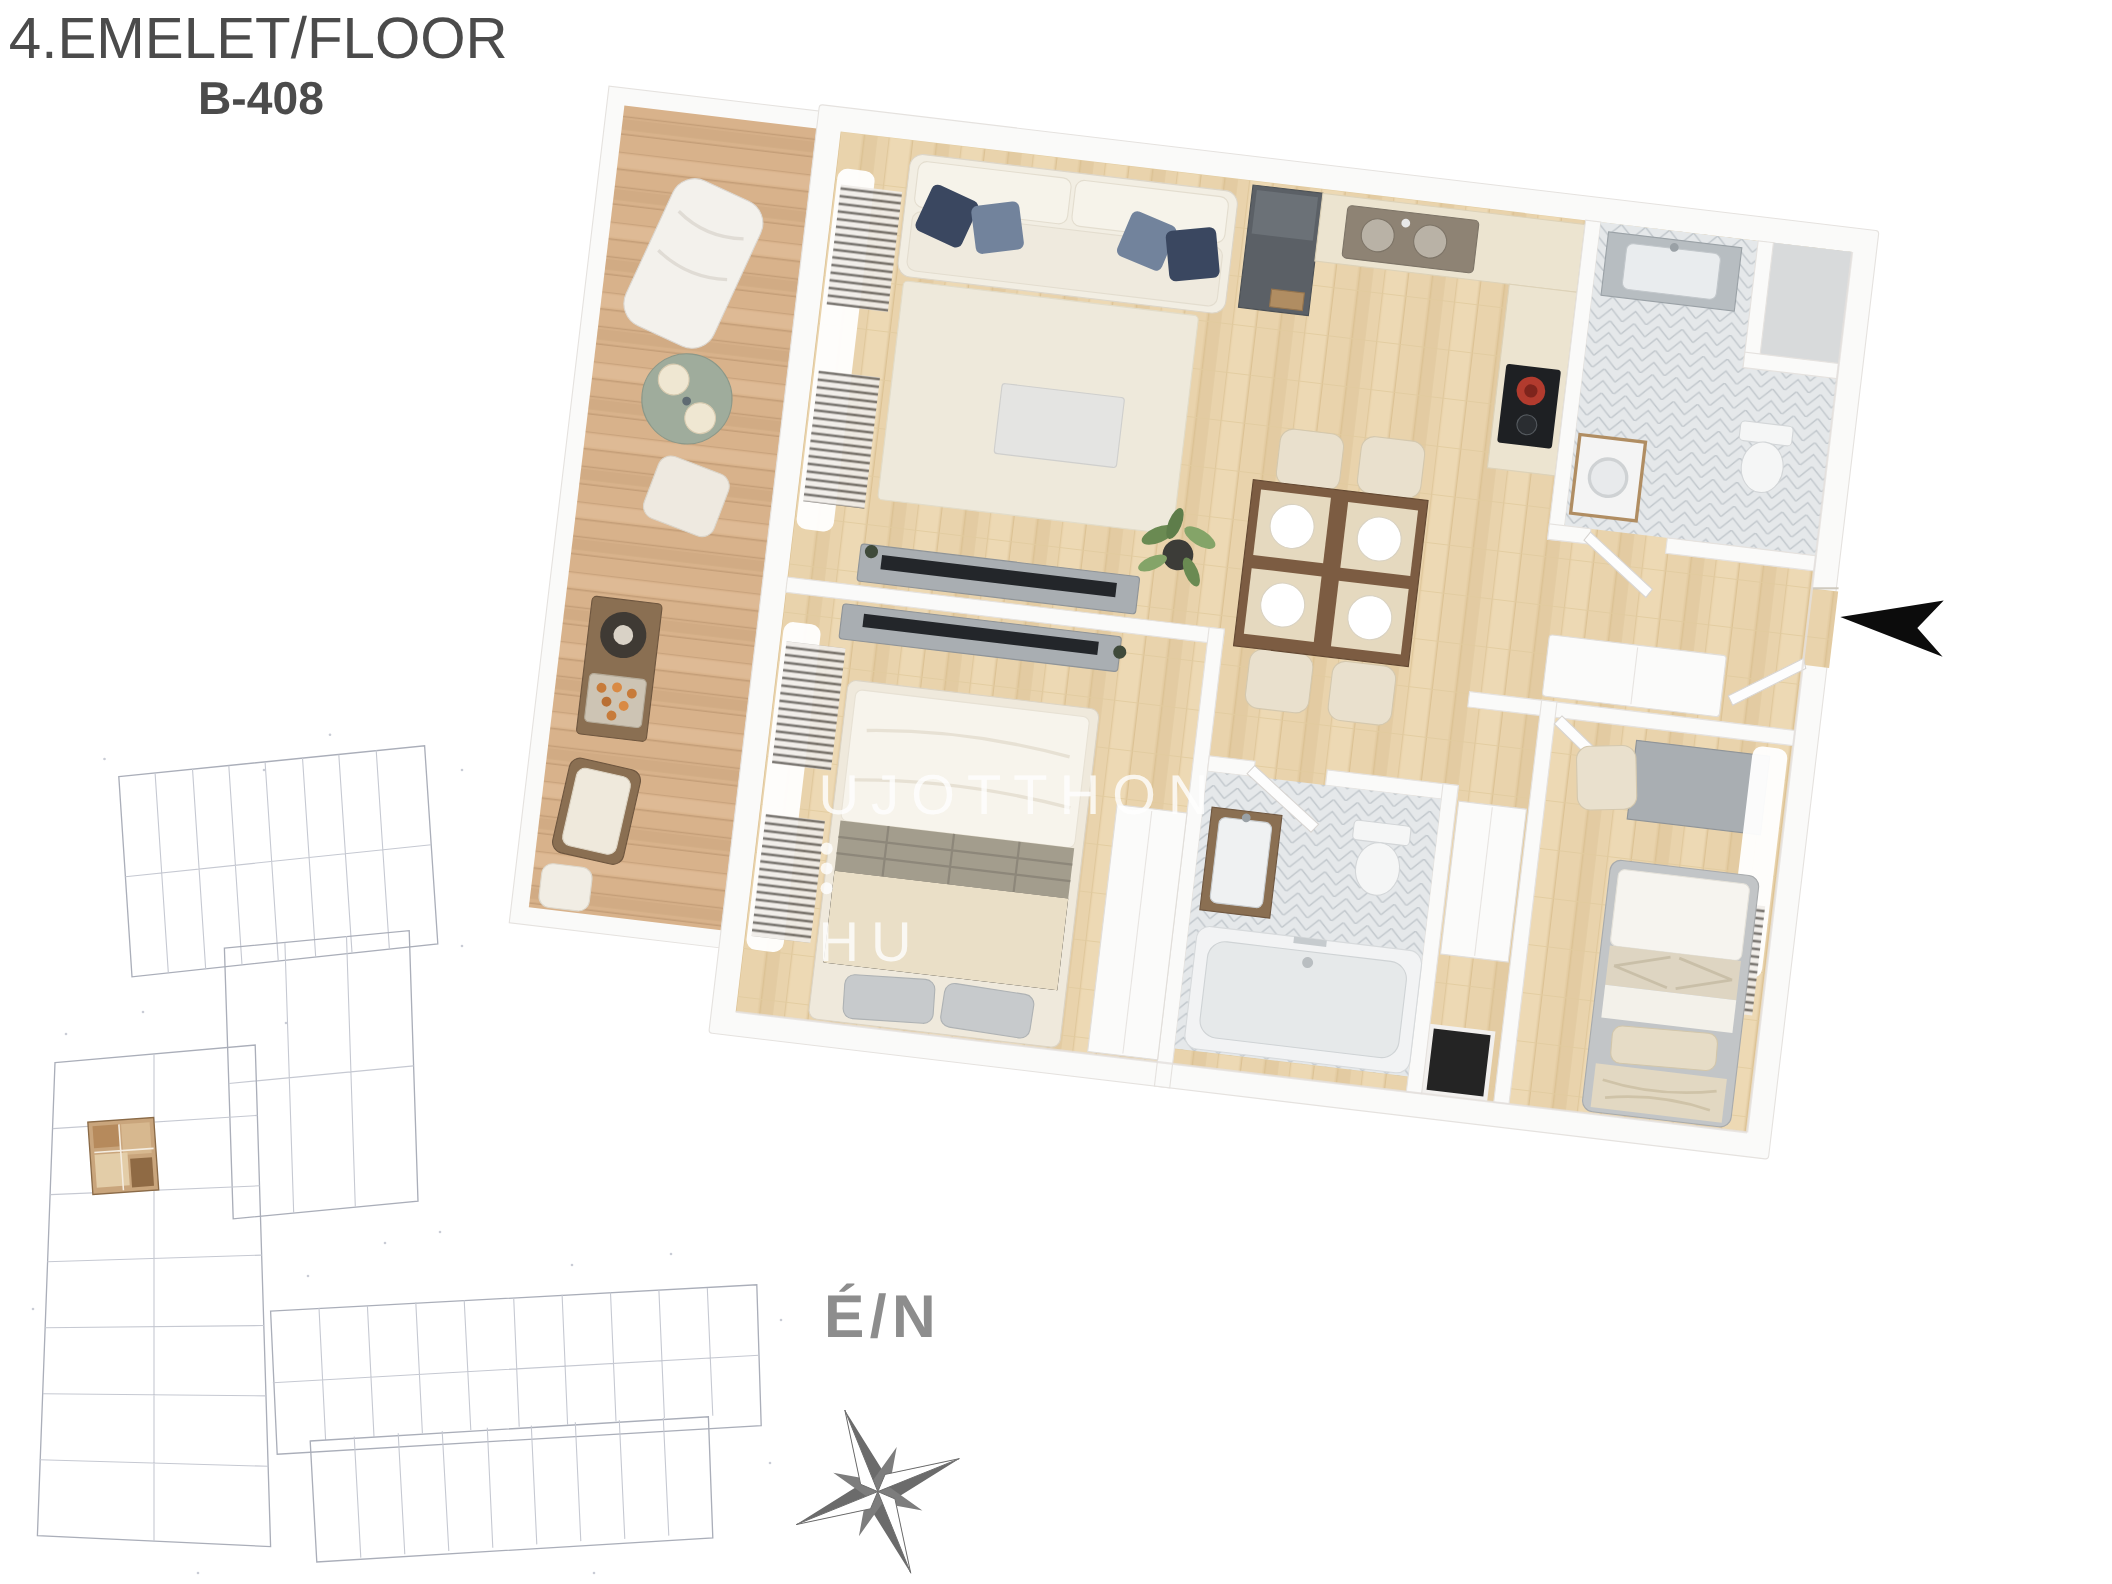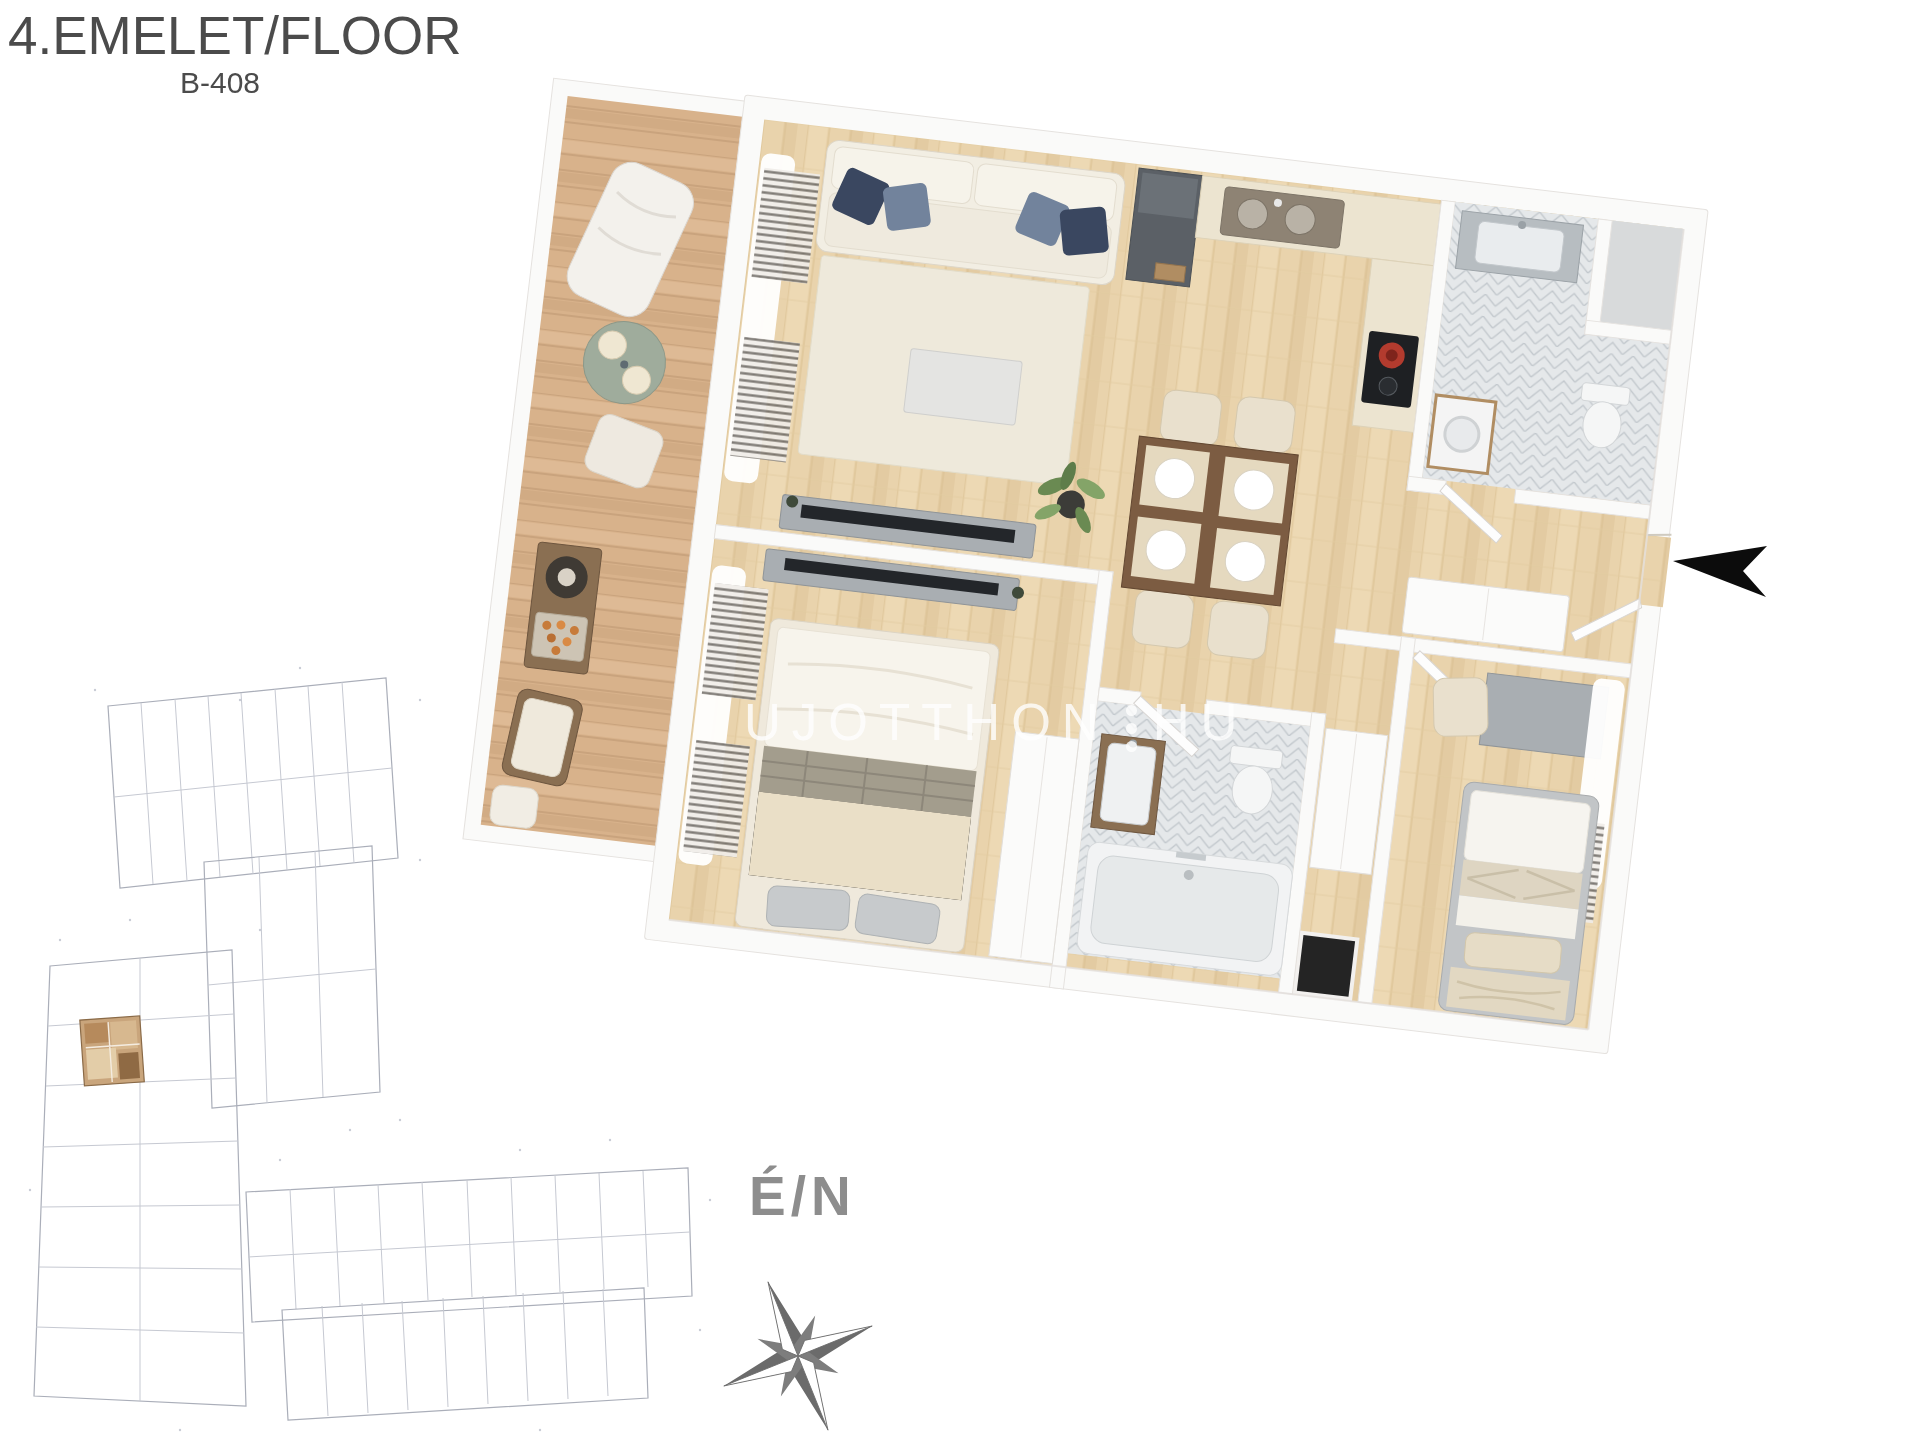--- a/index.html
+++ b/index.html
@@ -2,23 +2,23 @@
 <html style="--page-bg: #ffffff; --title-color: #4b4b4b; --wm-color: #ffffff; --compass-text: #8d8d8d; --wall: #fafaf9; --wall-edge: #e5e2df; --wood: #e9d3ac; --wood-seam: #dcc294; --terrace-wood: #d8b28b; --terrace-seam: #c49e78; --tile: #e5e8ea; --tile-line: #c2c8cd; --rug: #eee9db; --sofa: #f2eee3; --pillow-navy: #3a4760; --pillow-slate: #72839c; --furn-gray: #a9aeb2; --furn-dark: #5b6066; --counter: #ece4d0; --cream: #e9e0cd; --siteplan-line: #c6c9d2; --siteplan-line2: #aaaeb9; --siteplan-highlight: #c9a57c; --arrow: #0c0c0c;"><head>
 <meta charset="utf-8">
 <style>
   html,body{margin:0;padding:0;background:#ffffff;}
   .stage{position:relative;width:1920px;height:1440px;background:var(--page-bg,#fff);overflow:hidden;
          font-family:"Liberation Sans", sans-serif;}
   svg{position:absolute;left:0;top:0;}
   
   .title-block{position:absolute;left:8px;top:8px;width:520px;color:var(--title-color,#4b4b4b);}
   .title-block h1{margin:0;font-size:53px;line-height:1.05;font-weight:400;letter-spacing:0px;}
-  .unit-code{font-size:30px;font-weight:400;margin-left:172px;margin-top:2px;}
-  .watermark{position:absolute;left:744px;top:693px;display:flex;align-items:flex-end;gap:14px;
-             color:var(--wm-color,#fff);opacity:.8;font-size:51px;font-weight:400;letter-spacing:11px;}
+  .unit-code{font-size:42px;font-weight:700;margin-left:172px;margin-top:2px;}
+  .watermark{position:absolute;left:744px;top:693px;display:flex;align-items:flex-start;gap:14px;
+             color:var(--wm-color,#fff);opacity:.8;font-size:51px;font-weight:400;letter-spacing:11px;flex-direction:column;}
   .wm-dots{display:flex;flex-direction:column;gap:7px;margin:0 2px;}
   .wm-dots span{width:11px;height:11px;border-radius:50%;background:var(--wm-color,#fff);}
   .compass-label{position:absolute;left:749px;top:1164px;font-size:55px;font-weight:700;
                  letter-spacing:5px;color:var(--compass-text,#8d8d8d);}
   
   .wall      {fill:var(--wall,#fafaf9);stroke:var(--wall-edge,#e6e3e1);stroke-width:1;}
   .iwall     {fill:var(--wall,#fafaf9);stroke:var(--wall-edge,#e6e3e1);stroke-width:1;}
   .door      {fill:#fdfdfd;stroke:#d8d5d2;stroke-width:1;}
   .wood-base {fill:var(--wood,#e9d3ac);}
   .wood-seam {stroke:var(--wood-seam,#dcc294);stroke-width:1.2;}

